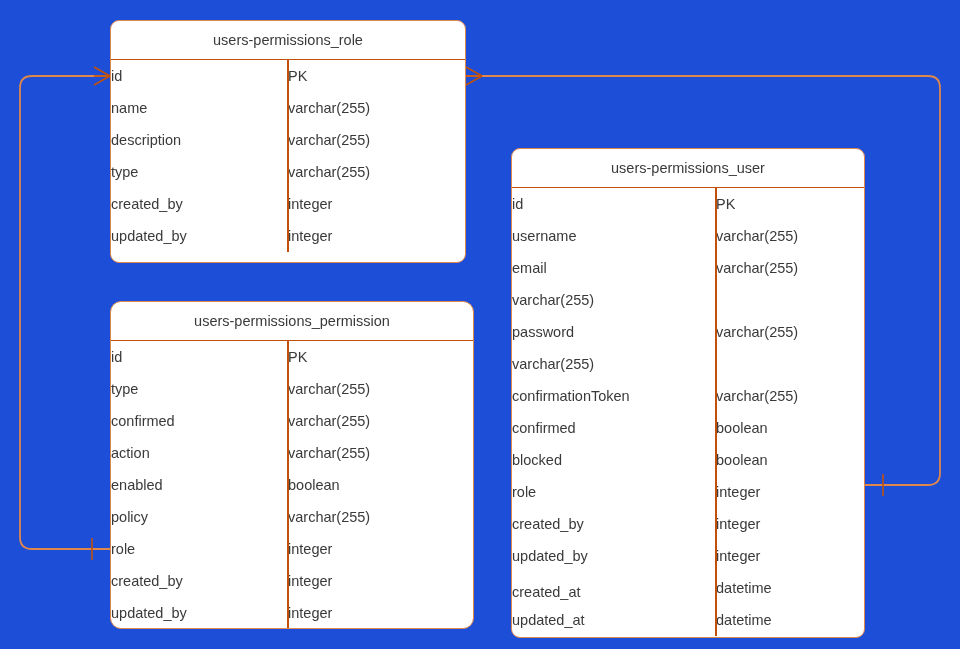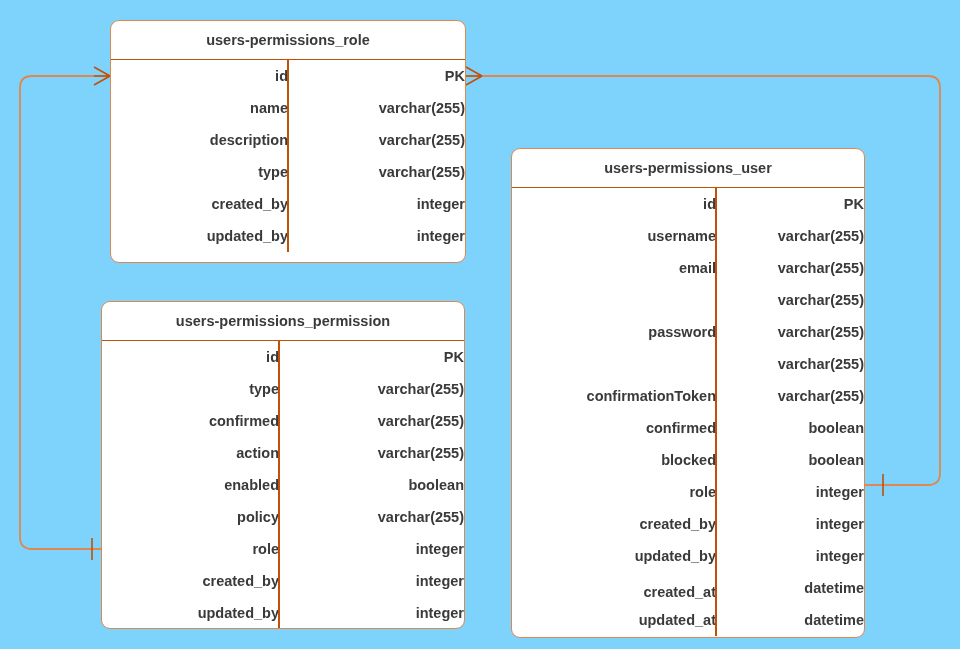--- a/index.html
+++ b/index.html
@@ -4,24 +4,23 @@
 <style>
   html, body {
     margin: 0;
     padding: 0;
     background: #ffffff;
   }
   #canvas {
     position: relative;
     width: 960px;
     height: 649px;
-    background: #7dd3fc;
+    background: #1d4ed8;
     font-family: "Liberation Sans", sans-serif;
     overflow: hidden;
-    font-weight: bold;
   }
   #wires {
     position: absolute;
     left: 0;
     top: 0;
     width: 960px;
     height: 649px;
     pointer-events: none;
   }
   .entity {
@@ -53,21 +52,21 @@
     background: #c1500a;
   }
   .field-row {
     display: flex;
     height: 32px;
     align-items: center;
   }
   .field-name, .field-type {
     font-size: 14.5px;
     color: #3a3a3a;
-    text-align: right;
+    text-align: left;
     white-space: nowrap;
     overflow: hidden;
   }
 </style>
 </head>
 <body>
 
 <div id="canvas">
 
   <svg id="wires" viewBox="0 0 960 649" width="960" height="649">
@@ -112,21 +111,21 @@
         <div class="field-row">
           <div class="field-name" style="width: 177px;">created_by</div>
           <div class="field-type" style="flex: 1 1 0%;">integer</div>
         </div>
         <div class="field-row">
           <div class="field-name" style="width: 177px;">updated_by</div>
           <div class="field-type" style="flex: 1 1 0%;">integer</div>
         </div>
       </div>
     </div>
-    <div class="entity" style="left: 101px; top: 301px; width: 364px; height: 328px;">
+    <div class="entity" style="left: 110px; top: 301px; width: 364px; height: 328px; border-radius: 11px;">
       <div class="entity-title">users-permissions_permission</div>
       <div class="entity-body">
         <div class="col-rule" style="left: 176px;"></div>
         <div class="field-row">
           <div class="field-name" style="width: 177px;">id</div>
           <div class="field-type" style="flex: 1 1 0%;">PK</div>
         </div>
         <div class="field-row">
           <div class="field-name" style="width: 177px;">type</div>
           <div class="field-type" style="flex: 1 1 0%;">varchar(255)</div>

